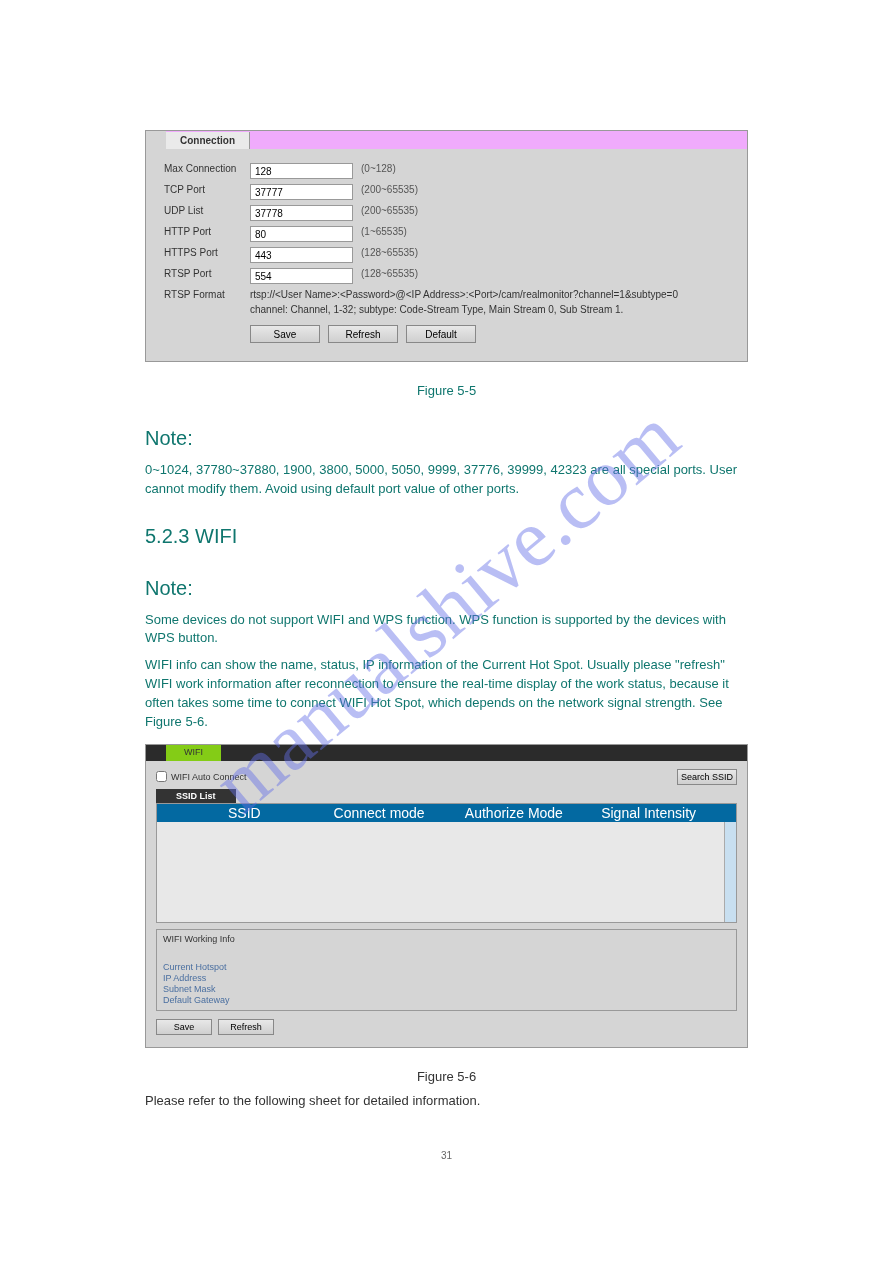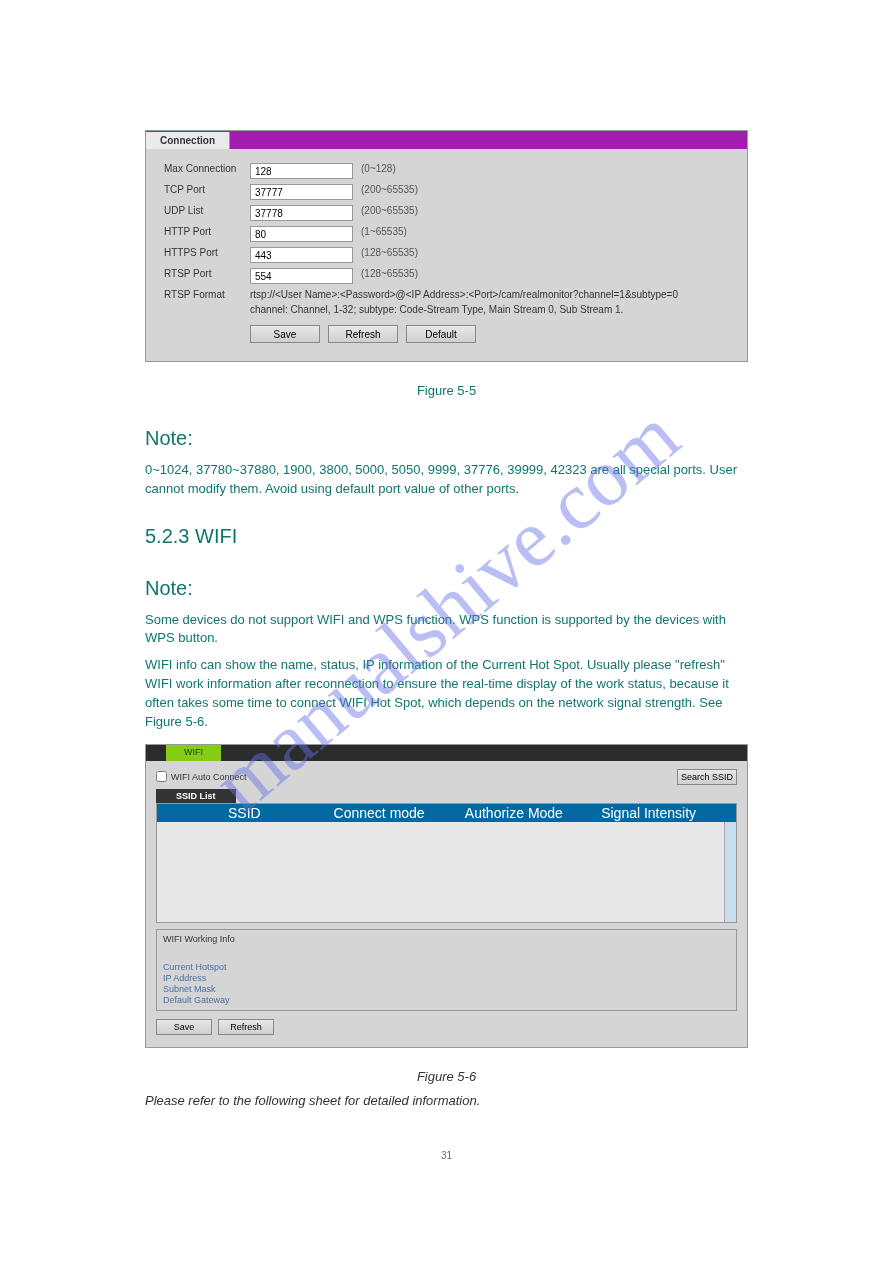--- a/index.html
+++ b/index.html
@@ -12,24 +12,25 @@
   position: relative;
 }
 .page-content { position: relative; padding: 130px 145px 60px 145px; }
 
 
 .panel {
   border: 1px solid #999;
   background: #d5d5d5;
 }
 .panel-header {
-  background: #a21caf;
+  background: #f0abfc;
   height: 18px;
   display: flex;
   align-items: center;
+  margin-left: 20px;
 }
 .panel-tab {
   background: #eaeaea;
   color: #333;
   font-size: 10px;
   font-weight: bold;
   padding: 3px 14px;
   border-right: 1px solid #999;
 }
 .panel-body { padding: 14px 18px 18px 18px; }
@@ -173,21 +174,20 @@
   background: linear-gradient(#e8e8e8, #cfcfcf);
   border: 1px solid #888;
   font-size: 9px;
   cursor: pointer;
 }
 
 
 .footer-block {
   padding: 20px 0 0 0;
   font-size: 13px;
-  font-style: italic;
 }
 .footer-block p { margin-bottom: 6px; line-height: 1.4; }
 
 
 .watermark {
   position: absolute;
   top: 0; left: 0; right: 0; bottom: 0;
   pointer-events: none;
   z-index: 10;
   display: flex;

